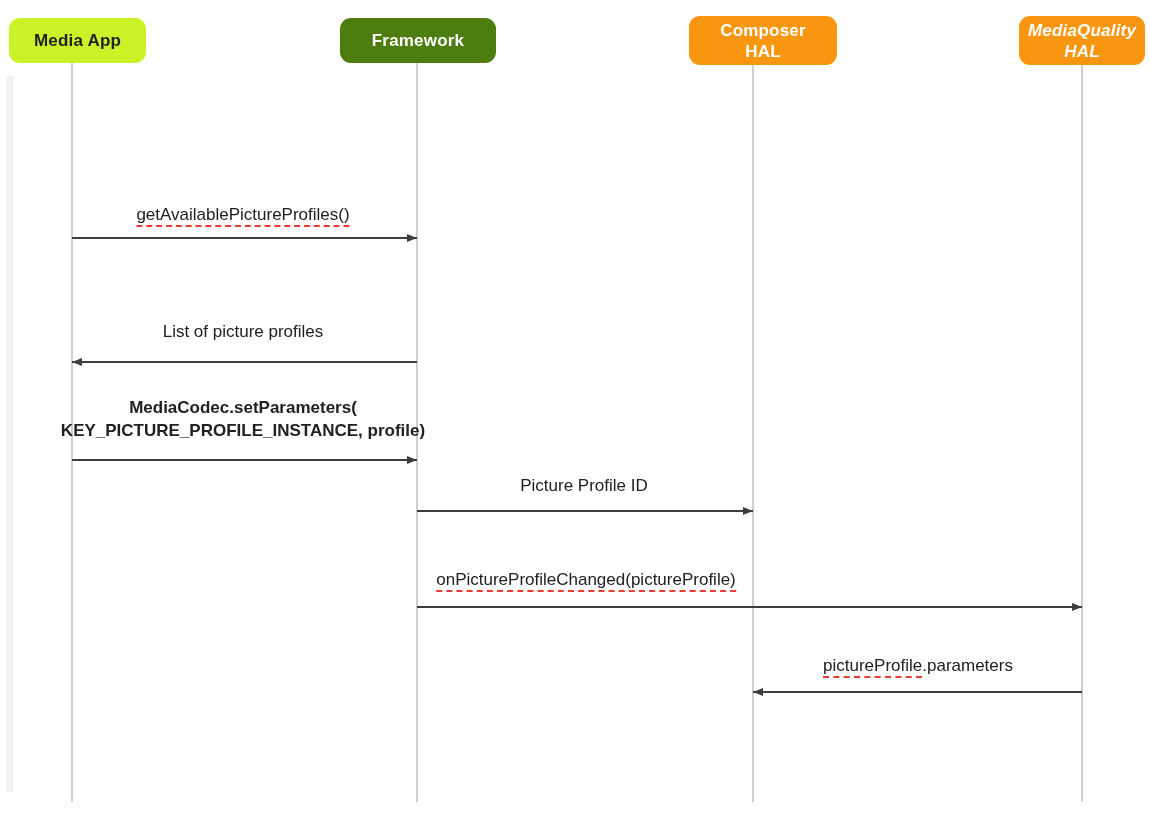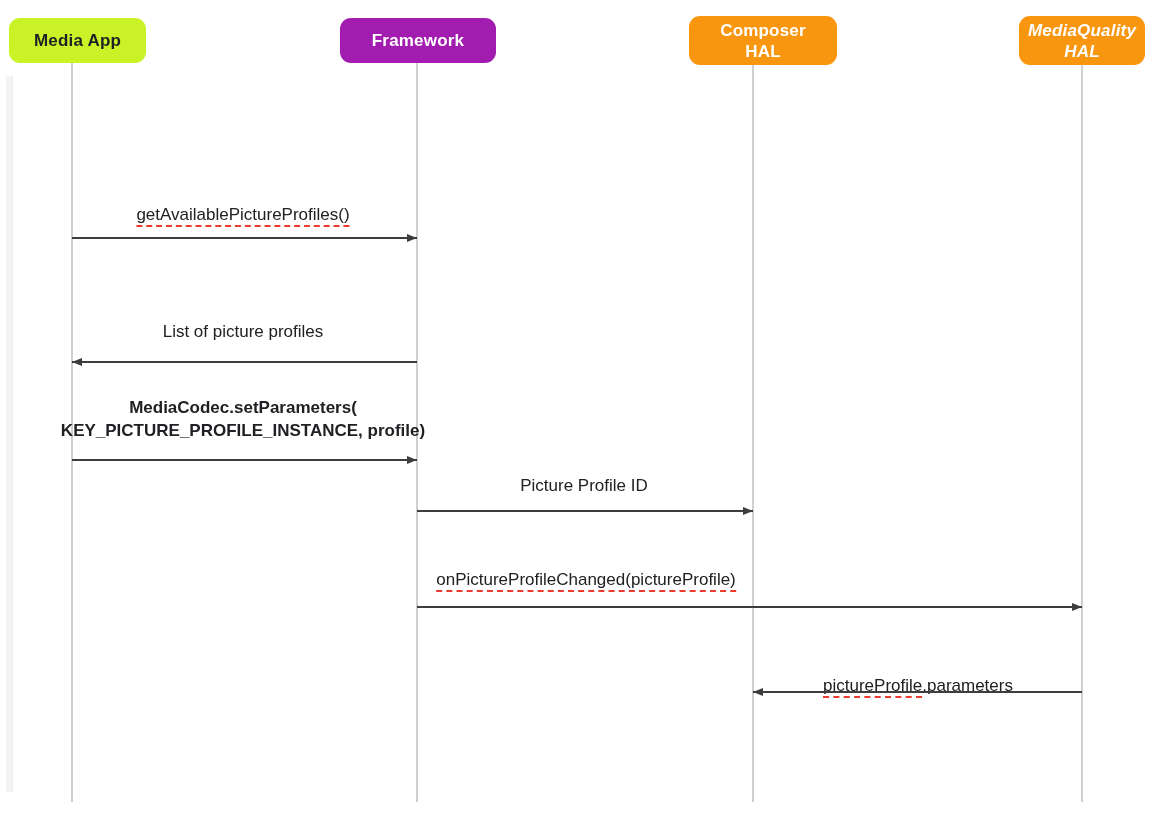--- a/index.html
+++ b/index.html
@@ -86,21 +86,21 @@
 <body>
 
 <div class="canvas">
 
   <div class="edge-strip"></div>
 
   <div class="actor" style="left: 3px; top: 18px; width: 137px; height: 45px; background-color: rgb(201, 242, 39); color: rgb(31, 33, 37);">
     <span>Media App</span>
   </div>
 
-  <div class="actor" style="left: 334px; top: 18px; width: 156px; height: 45px; background-color: #a21caf; color: rgb(255, 255, 255);">
+  <div class="actor" style="left: 334px; top: 18px; width: 156px; height: 45px; background-color: #4d7c0f; color: rgb(255, 255, 255);">
     <span>Framework</span>
   </div>
 
   <div class="actor" style="left: 683px; top: 16px; width: 148px; height: 49px; background-color: rgb(249, 150, 15); color: rgb(255, 255, 255); text-align: center;">
     <span>Composer</span>
     <span>HAL</span>
   </div>
 
   <div class="actor" style="left: 1013px; top: 16px; width: 126px; height: 49px; background-color: rgb(249, 150, 15); color: rgb(255, 255, 255); font-style: italic;">
     <span>MediaQuality</span>
@@ -131,18 +131,18 @@
   <div class="msg-label" style="left:578px; top:474px;">
     <span>Picture Profile ID</span>
   </div>
   <div class="arrow dir-right" style="left:411px; top:510px; width:336px;"></div>
 
   <div class="msg-label" style="left:580px; top:568px;">
     <span class="spell">onPictureProfileChanged(pictureProfile)</span>
   </div>
   <div class="arrow dir-right" style="left:411px; top:606px; width:665px;"></div>
 
-  <div class="msg-label" style="left:912px; top:674px;">
+  <div class="msg-label" style="left:912px; top:654px;">
     <span class="spell">pictureProfile</span><span>.parameters</span>
   </div>
   <div class="arrow dir-left" style="left:747px; top:691px; width:329px;"></div>
 
 </div>
 
 </body></html>

